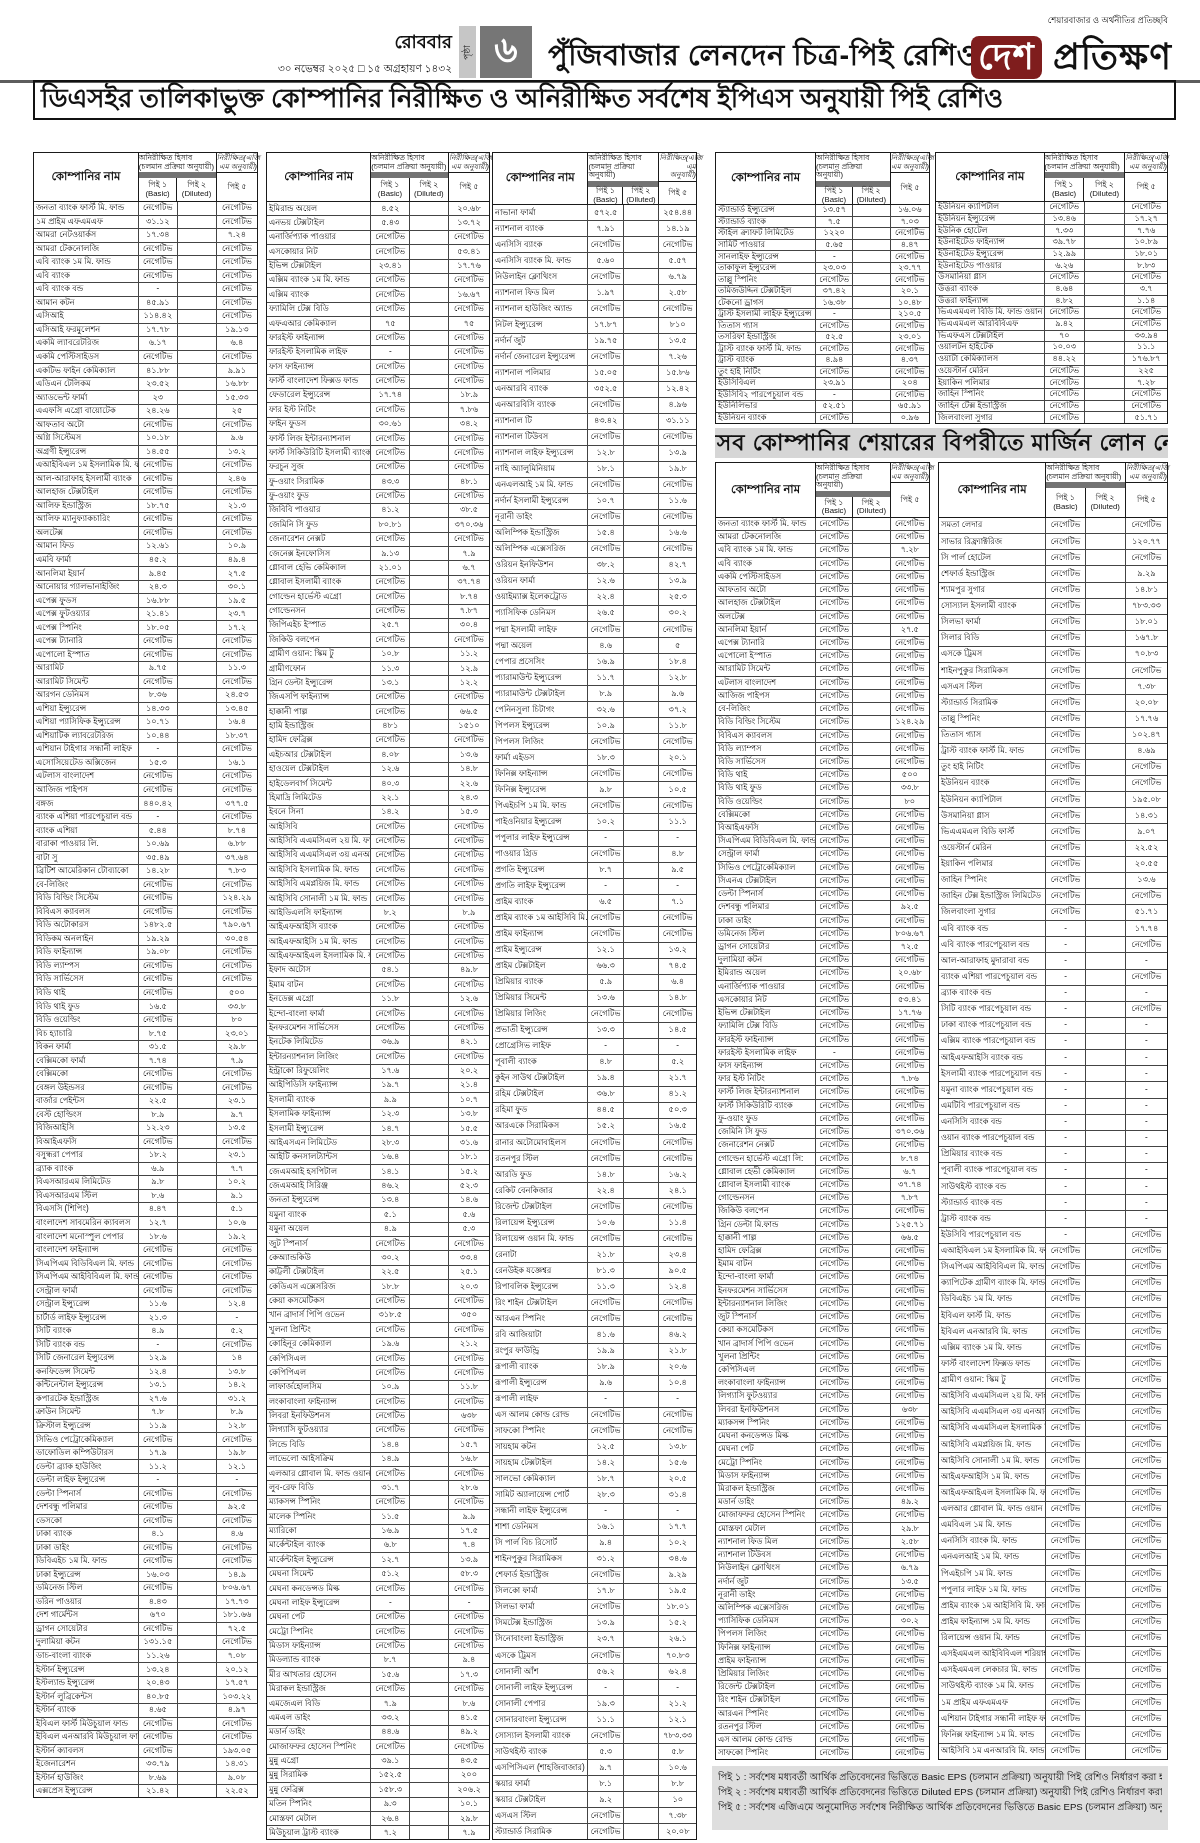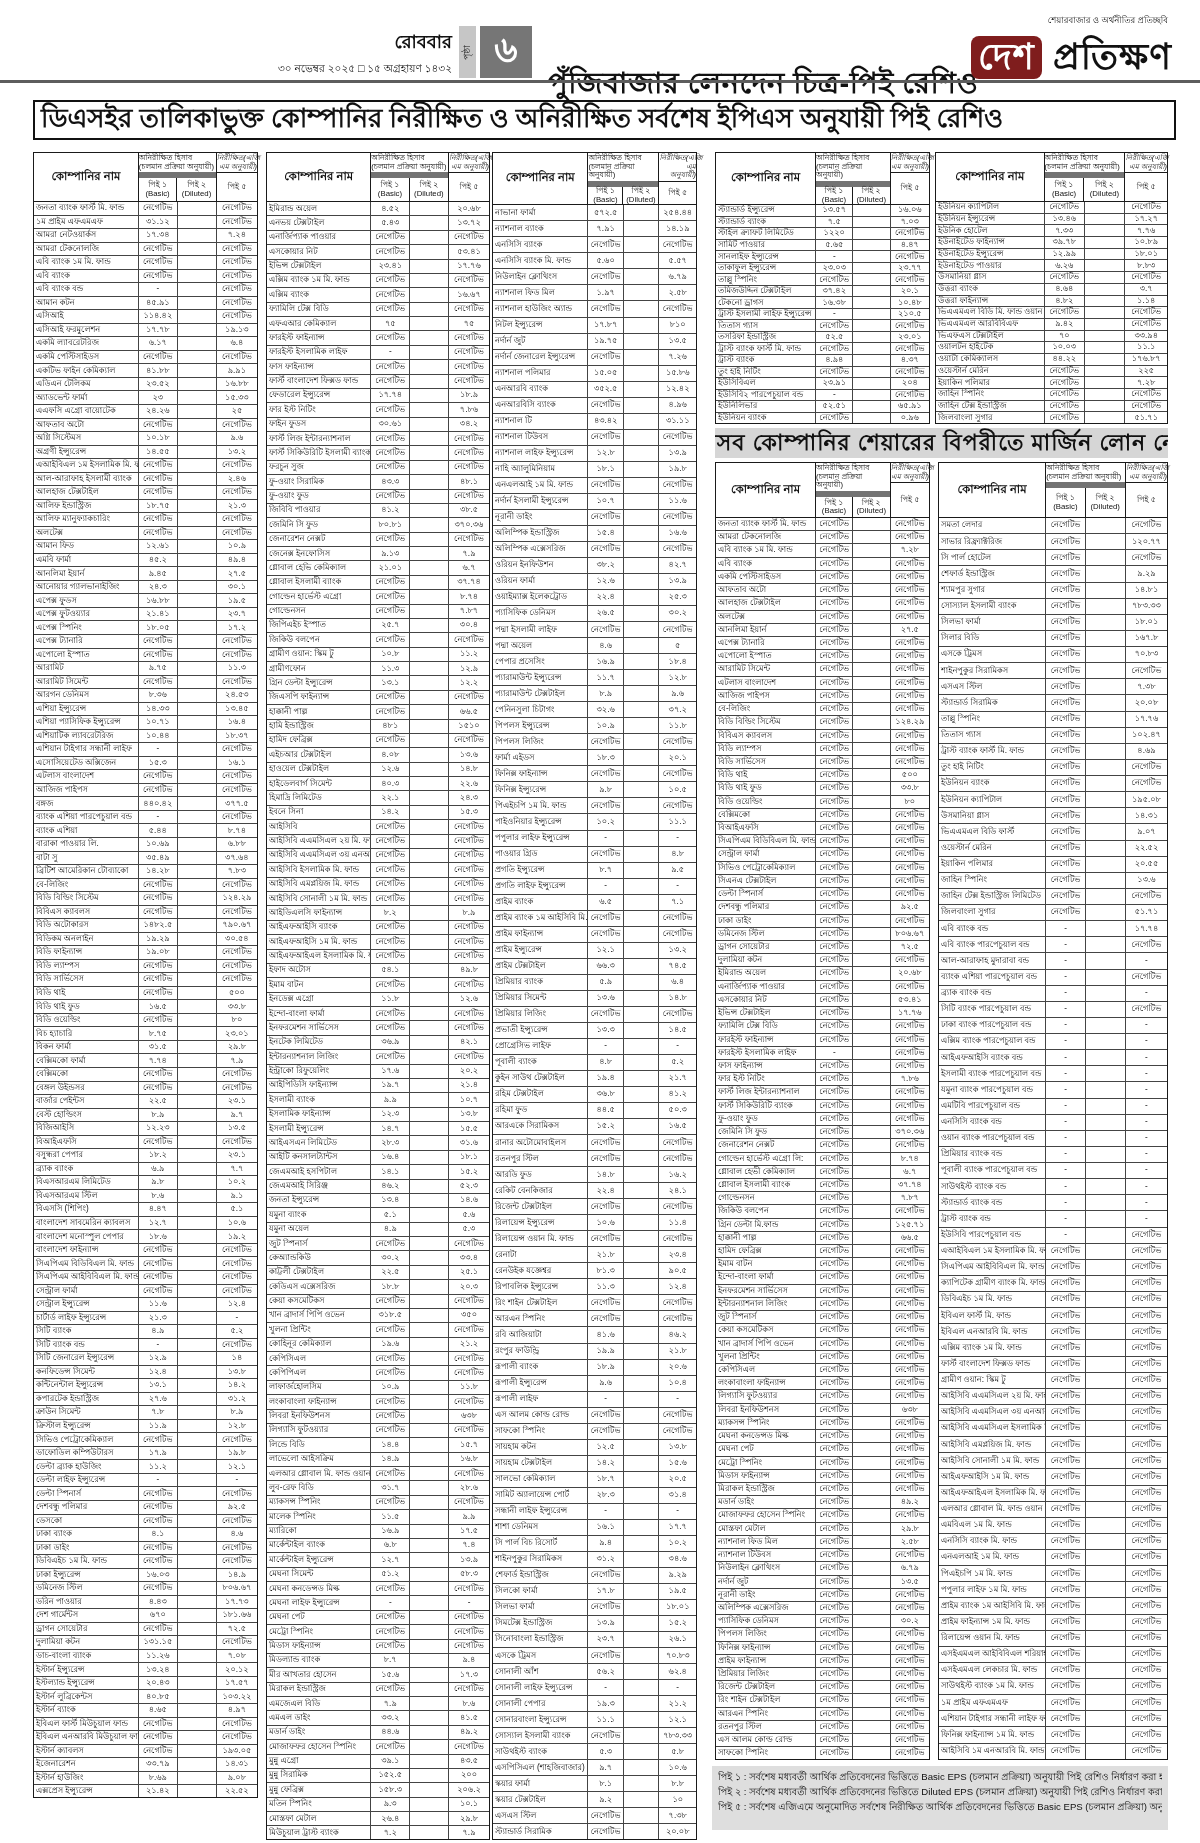--- a/index.html
+++ b/index.html
@@ -8,28 +8,28 @@
   
   #masthead{position:absolute;left:0;top:0;width:1200px;height:82px;}
   #date-block{position:absolute;right:748px;top:28px;text-align:right;white-space:nowrap;}
   #date-day{font-size:18px;font-weight:bold;}
   #date-line{font-size:10.5px;margin-top:2px;}
   #page-tab{position:absolute;left:459px;top:26px;width:17px;height:52px;background:#c6c6c6;
             display:flex;align-items:center;justify-content:center;}
   #page-tab span{transform:rotate(-90deg);font-size:9px;white-space:nowrap;}
   #page-num{position:absolute;left:480px;top:26px;width:52px;height:52px;background:#767676;
             color:#fff;font-size:36px;font-weight:bold;display:flex;align-items:center;justify-content:center;}
-  #section-title{position:absolute;left:548px;top:32px;font-size:29px;font-weight:bold;letter-spacing:.5px;white-space:nowrap;margin-top:28px;}
+  #section-title{position:absolute;left:548px;top:32px;font-size:29px;font-weight:bold;letter-spacing:.5px;white-space:nowrap;}
   #logo-block{position:absolute;right:28px;top:14px;text-align:right;}
   #logo-tagline{font-size:8.5px;margin-bottom:1px;margin-right:4px;}
   #logo-name{font-size:36px;font-weight:bold;letter-spacing:1px;white-space:nowrap;}
   #logo-name .logo-first{background:#7f1d1d;color:#fff;padding:0 7px 2px 7px;border-radius:8px;}
   #head-rule{position:absolute;left:0;top:80px;width:1200px;height:3px;background:#5d5d5d;}
   
-  #headline{position:absolute;left:33px;top:100px;width:1133px;height:36px;border:2px solid #111;
+  #headline{position:absolute;left:33px;top:80px;width:1133px;height:36px;border:2px solid #111;
             font-size:26px;font-weight:bold;display:flex;align-items:center;padding-left:6px;white-space:nowrap;overflow:hidden;}
   
   .pe-table{position:absolute;border:1.5px solid #1a1a1a;display:flex;flex-direction:column;background:#fff;box-sizing:border-box;}
   .thead{display:grid;grid-template-columns:47% 35% 18%;border-bottom:1.2px solid #1a1a1a;flex:0 0 48px;}
   .mg .thead{flex:0 0 54px;}
   .th{box-sizing:border-box;font-size:8px;text-align:center;}
   .name-h{display:flex;align-items:center;justify-content:center;font-size:11.5px;font-weight:bold;border-right:1px solid #1a1a1a;}
   .grp{display:flex;flex-direction:column;border-right:1px solid #1a1a1a;}
   .grp-t{font-size:7.6px;line-height:1.15;border-bottom:6px solid #737373;padding:1px 0;}
   .grp-sub{display:grid;grid-template-columns:50% 50%;flex:1;}

